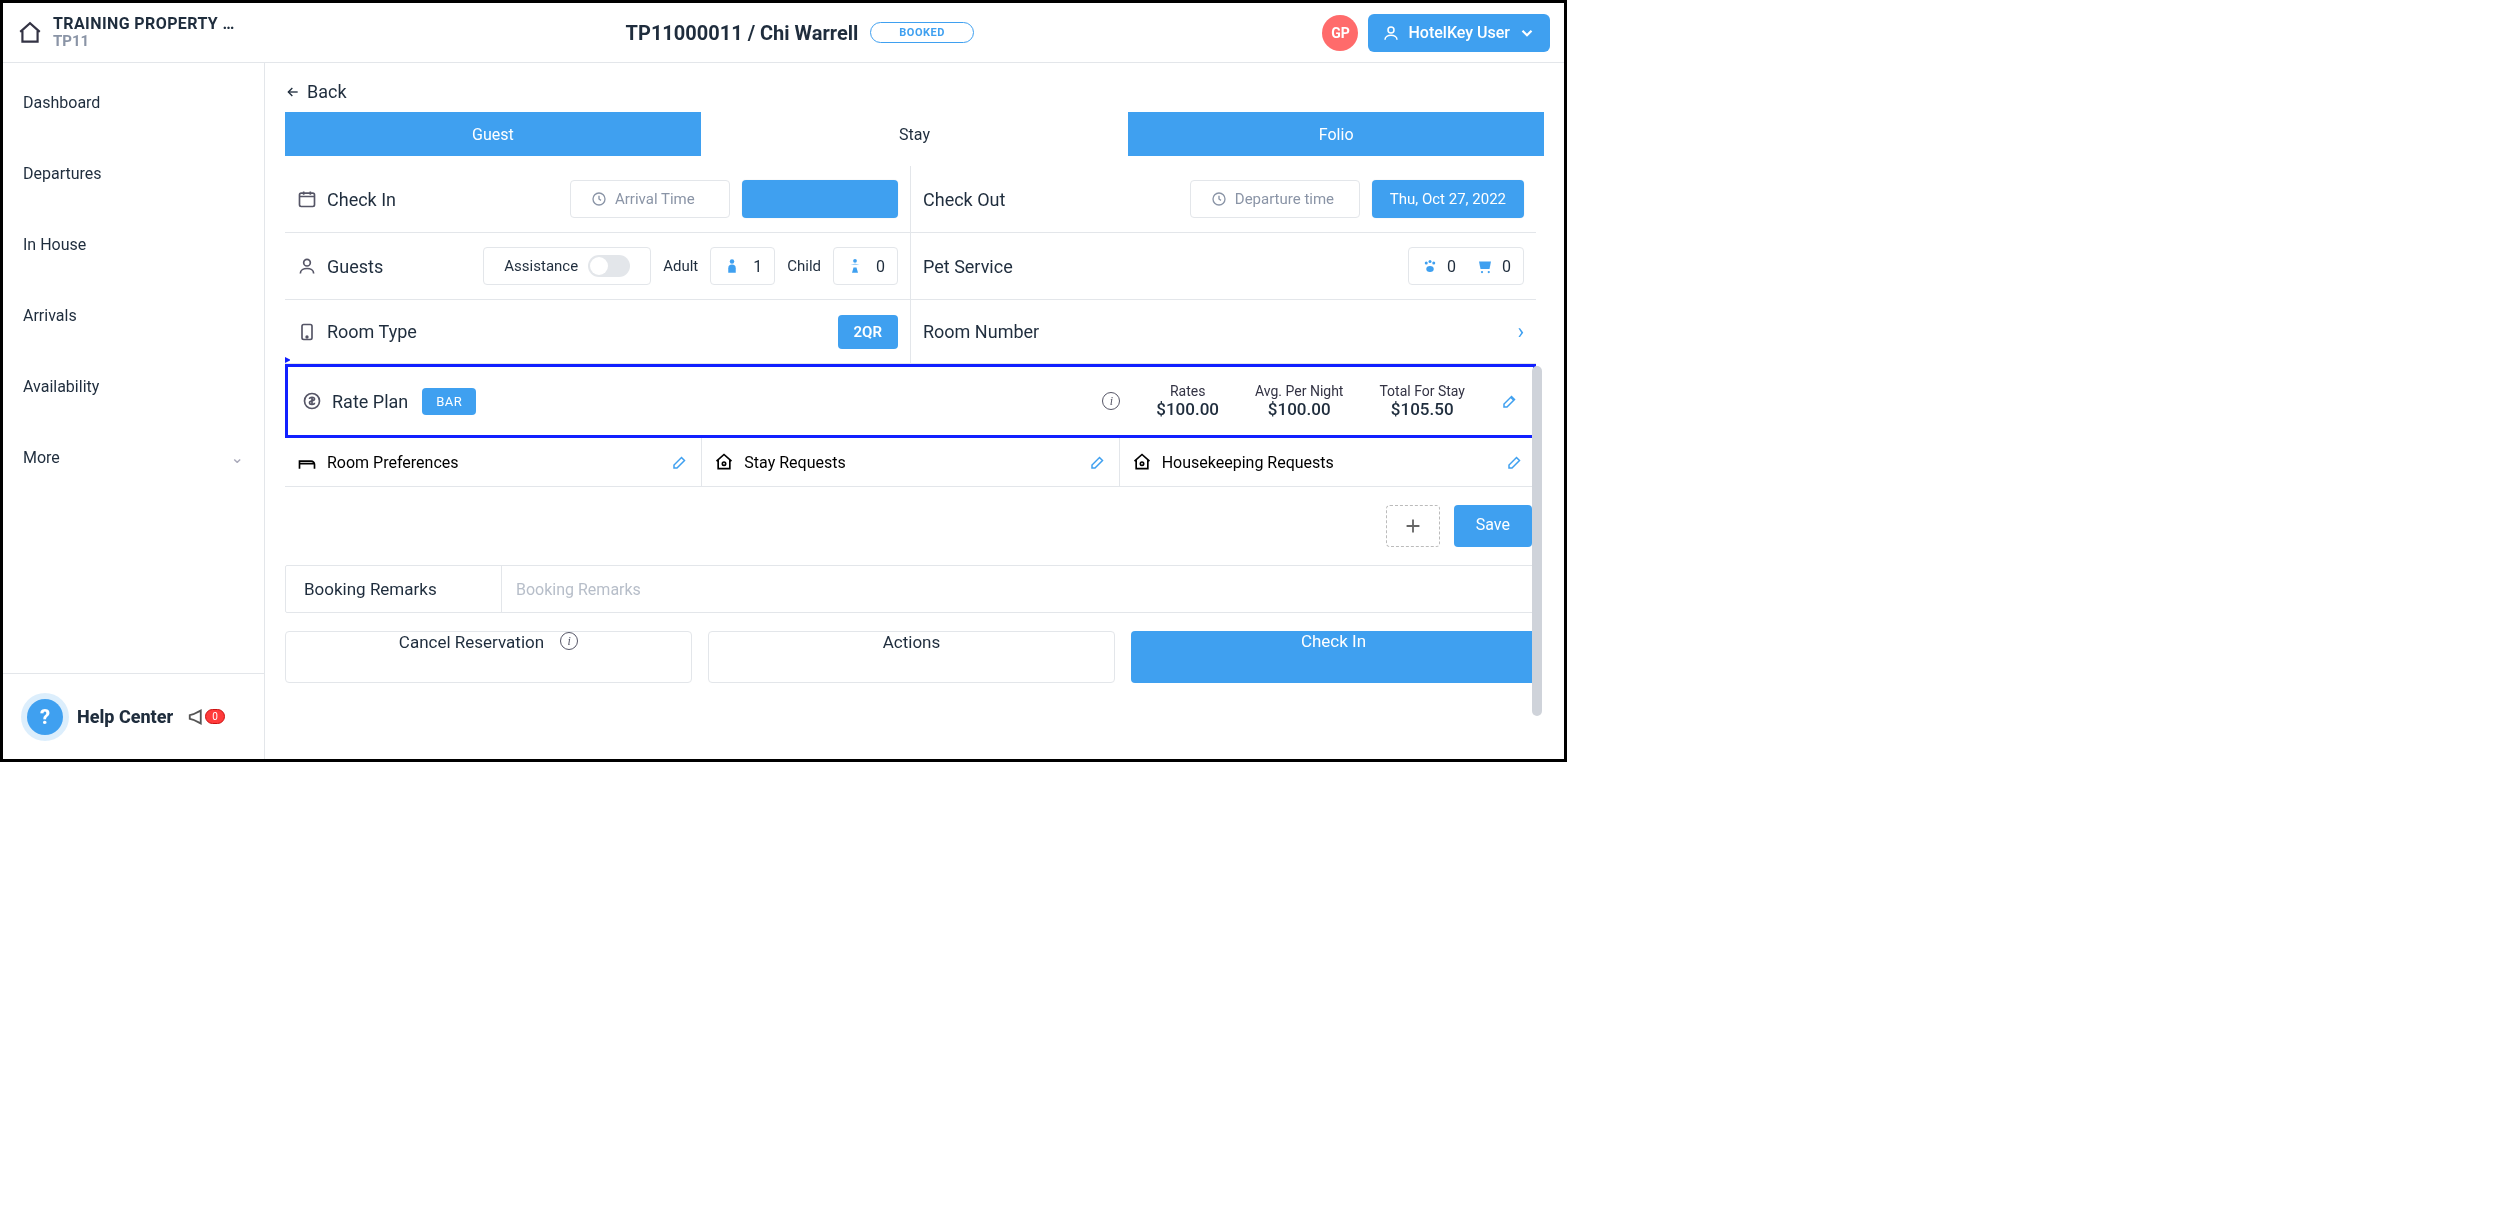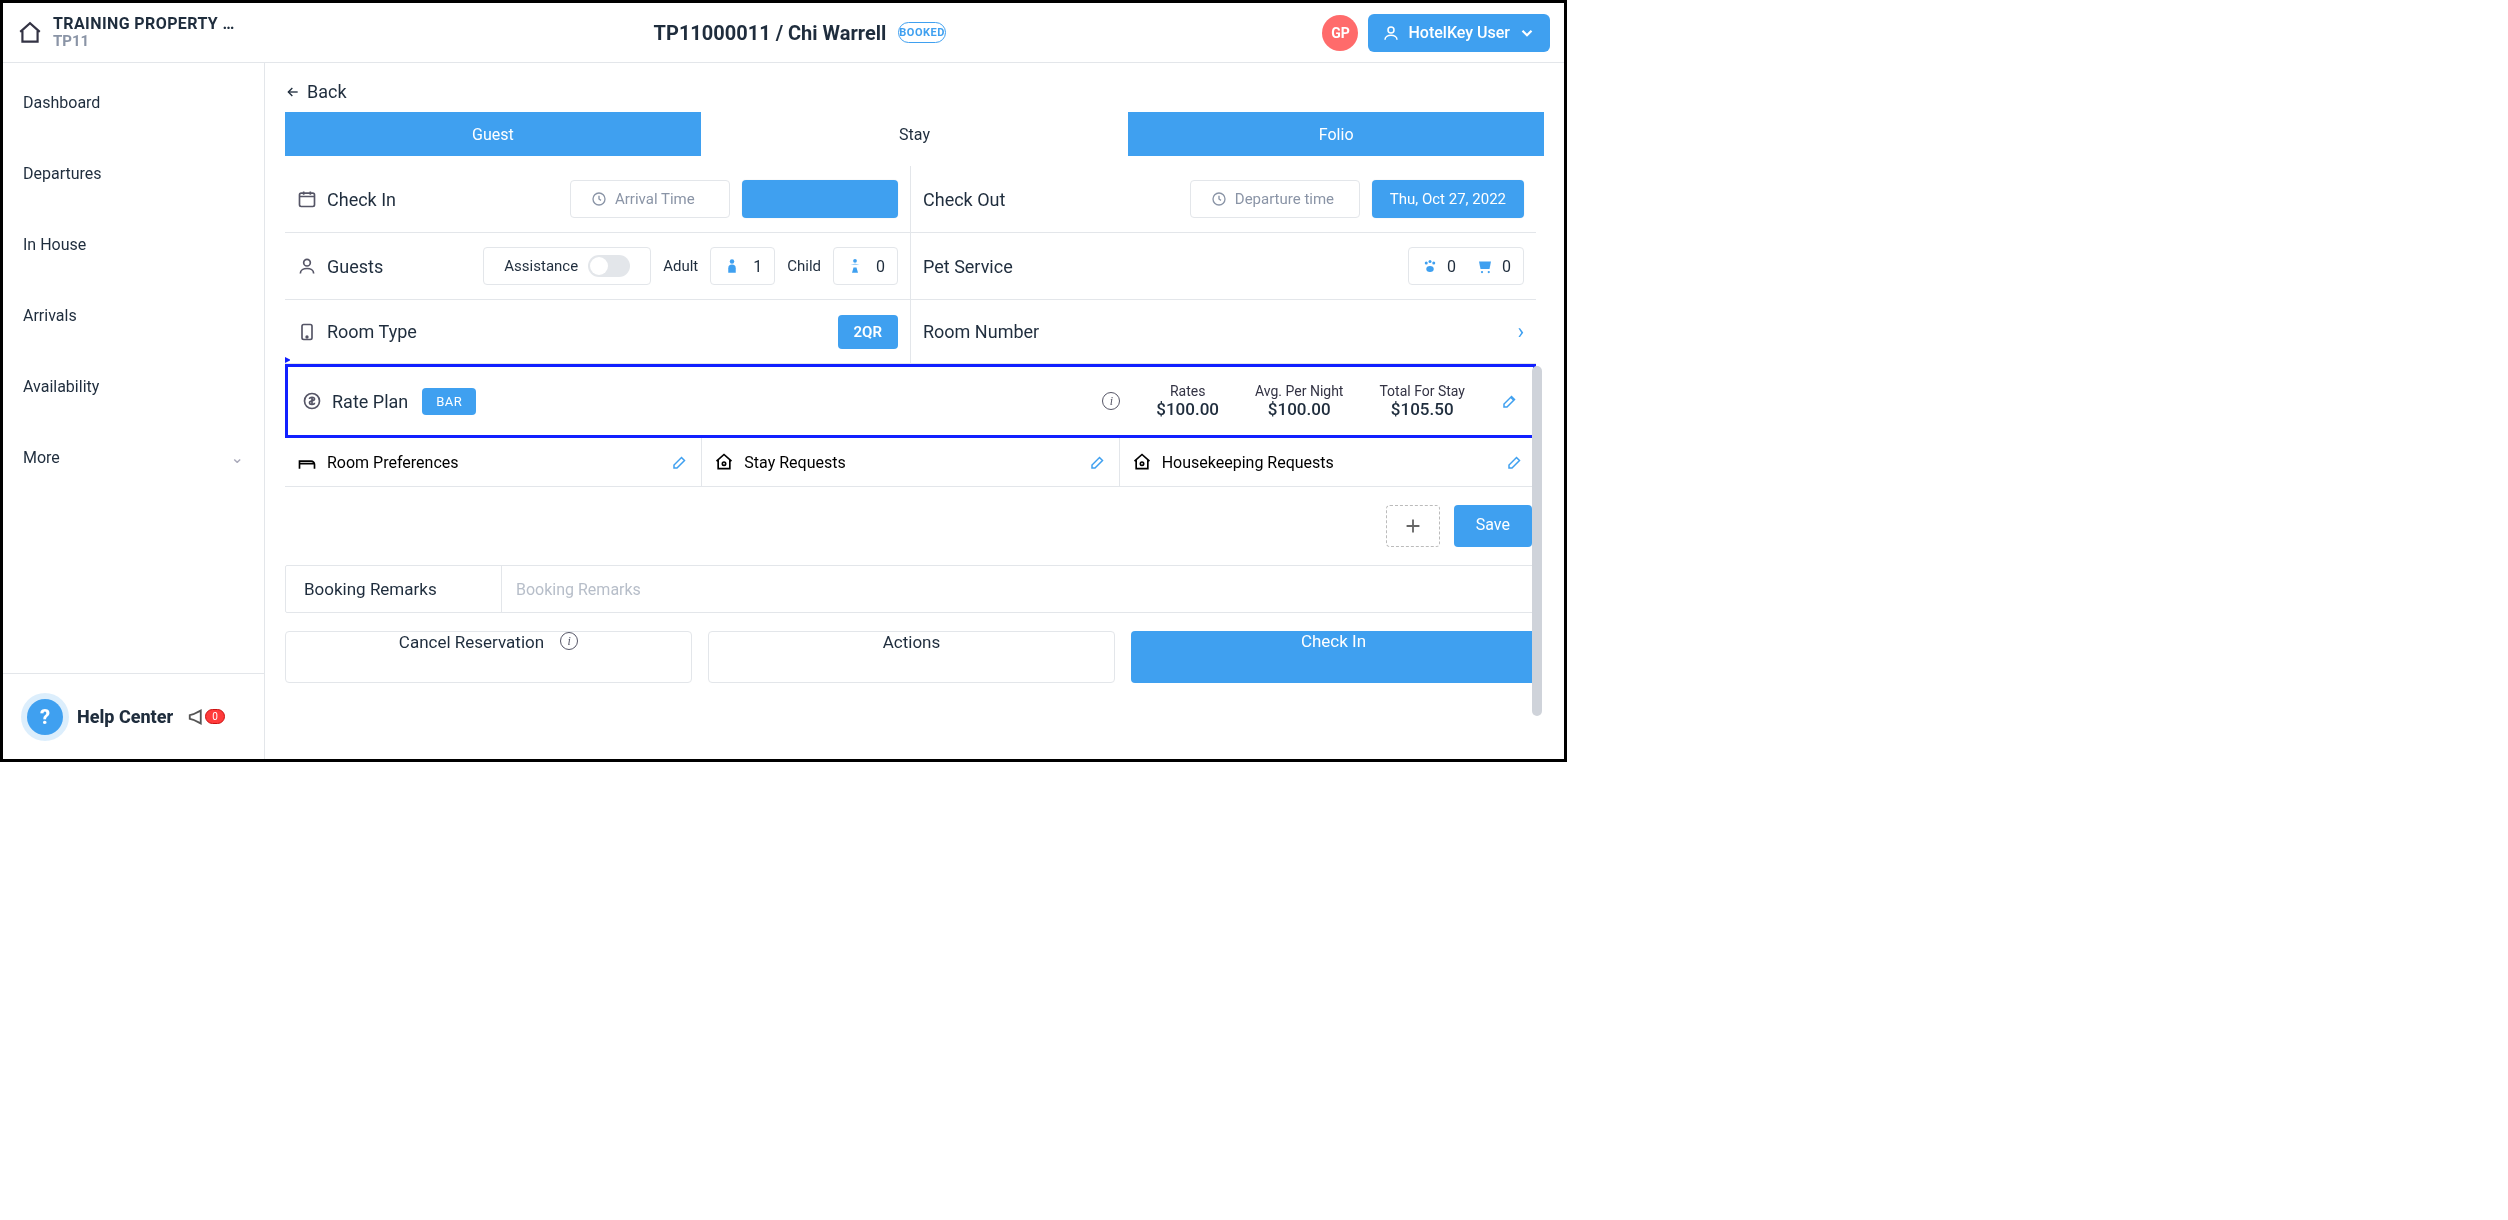--- a/index.html
+++ b/index.html
@@ -16,21 +16,21 @@
   .frame{border:3px solid #000;width:1567px;height:762px;margin:0;position:relative;overflow:hidden;}
   
   .topbar{height:60px;border-bottom:1px solid var(--border);display:flex;align-items:center;padding:0 14px;justify-content:space-between;}
   .top-left{display:flex;align-items:center;gap:10px;min-width:260px;}
   .home-icon{width:26px;height:26px;color:#334;}
   .prop-text{display:flex;flex-direction:column;line-height:1.1;}
   .prop-name{font-weight:700;color:var(--text);letter-spacing:.4px;font-size:16px;}
   .prop-code{color:var(--muted);font-weight:700;font-size:15px;}
   .top-center{flex:1;display:flex;justify-content:center;align-items:center;gap:12px;}
   .res-title{font-size:20px;font-weight:700;color:var(--text);}
-  .booked-badge{border:1.5px solid var(--blue);color:var(--blue);font-size:11px;font-weight:700;letter-spacing:.5px;padding:3px 0;border-radius:14px;text-align:center;}
+  .booked-badge{border:1.5px solid var(--blue);color:var(--blue);font-size:11px;font-weight:700;letter-spacing:.5px;padding:3px 28px;border-radius:14px;text-align:center;}
   .top-right{display:flex;align-items:center;gap:10px;}
   .avatar{width:36px;height:36px;border-radius:50%;background:var(--coral);color:#fff;font-weight:700;display:flex;align-items:center;justify-content:center;font-size:14px;}
   .user-btn{background:var(--blue);color:#fff;border-radius:6px;height:38px;padding:5px 14px;display:flex;align-items:center;gap:8px;font-size:16px;font-weight:500;}
   .user-btn svg{width:18px;height:18px;}
   
   .body{display:flex;height:calc(100% - 60px);}
   .sidebar{width:262px;border-right:1px solid var(--border);display:flex;flex-direction:column;gap:8px;}
   .nav{flex:1;padding:18px 0;}
   .nav-item{padding:12px 20px;font-size:16px;color:var(--text);display:flex;align-items:center;justify-content:space-between;cursor:pointer;}
   .nav-item+.nav-item{margin-top:28px;}

